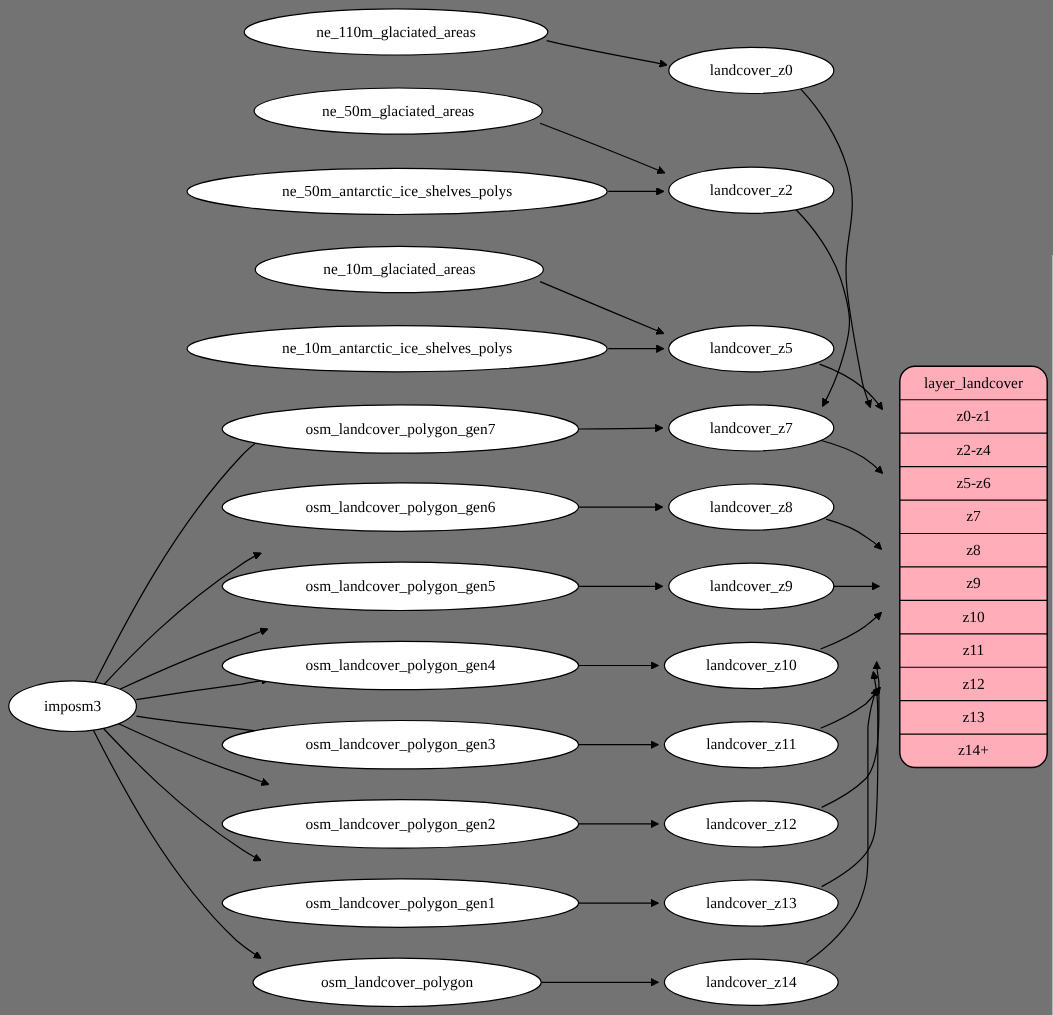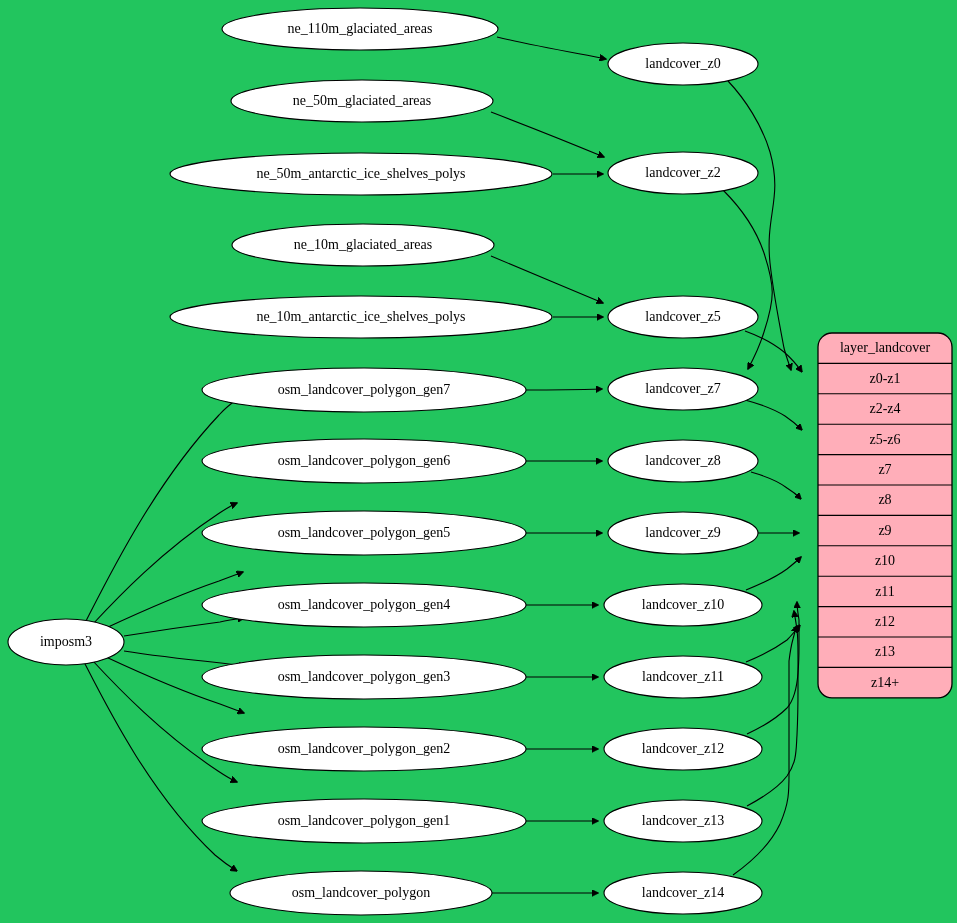--- a/index.html
+++ b/index.html
@@ -4,21 +4,21 @@
 <style>
   html, body {
     margin: 0;
     padding: 0;
     background: #ffffff;
   }
   #canvas {
     position: relative;
     width: 957px;
     height: 923px;
-    background: #22c55e;
+    background: #737373;
     font-family: "Liberation Serif", "DejaVu Serif", serif;
     overflow: hidden;
   }
   svg#graph {
     position: absolute;
     left: 0;
     top: 0;
     width: 957px;
     height: 923px;
   }

